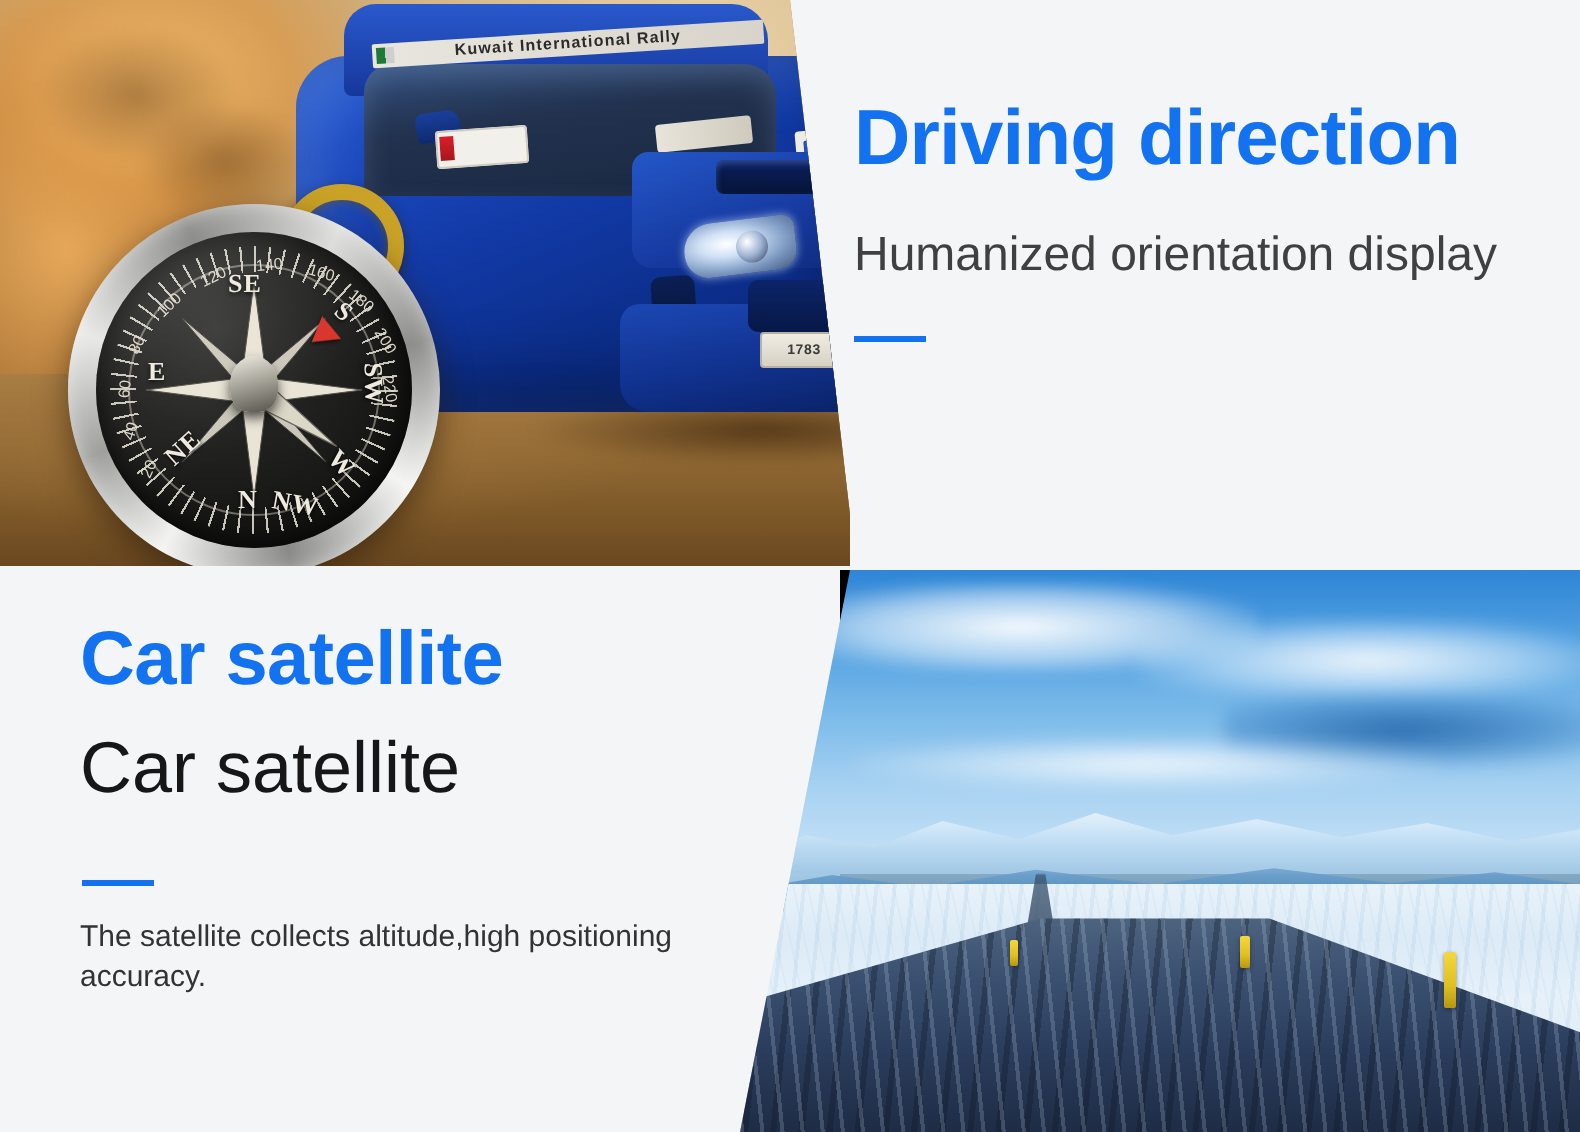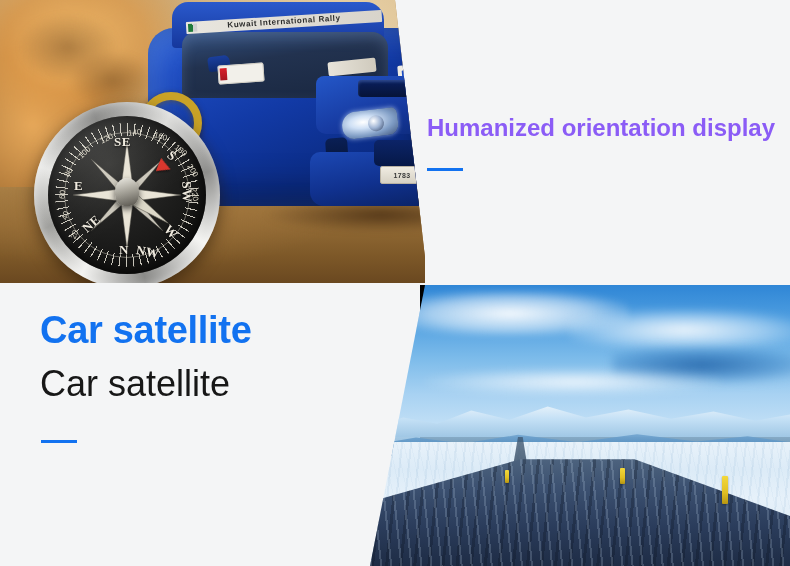--- a/index.html
+++ b/index.html
@@ -354,22 +354,22 @@
     font-weight: 700;
     color: #1272f0;
     letter-spacing: -.4px;
     line-height: 44px;
     white-space: nowrap;
   }
   .t-sub {
     position: absolute;
     left: 2px; top: 113px;
     font-size: 24px;
-    font-weight: 700;
-    color: #8b5cf6;
+    font-weight: 400;
+    color: #404040;
     line-height: 30px;
     white-space: nowrap;
   }
   .t-rule {
     position: absolute;
     left: 2px; top: 168px;
     width: 36px; height: 3px;
     background: #1272f0;
   }
   .t-desc {
@@ -630,30 +630,32 @@
           <span class="compass-deg" style="left:140px; top:74px; transform:rotate(80deg);">220</span>
 
           <div class="compass-needle-red"></div>
           <div class="compass-hub"></div>
         </div>
         <div class="compass-glass"></div>
       </div>
     </figure>
 
     <div class="panel-top-text">
+      <h1 class="t-title">Driving direction</h1>
       <h2 class="t-sub">Humanized orientation display</h2>
       <div class="t-rule"></div>
     </div>
   </section>
 
   <section class="block-bottom">
 
     <div class="panel-bottom-text">
       <h1 class="b-title">Car satellite</h1>
       <h2 class="b-sub">Car satellite</h2>
+      <p class="b-desc">The satellite collects altitude,high positioning accuracy.</p>
     </div>
 
     <figure class="photo-snow">
       <div class="snow-sky"></div>
       <div class="snow-cloud-a"></div>
       <div class="snow-cloud-b"></div>
       <div class="snow-cloud-dark"></div>
       <div class="snow-cloud-wisp"></div>
       <div class="snow-mtn-far"></div>
       <div class="snow-mtn-near"></div>

